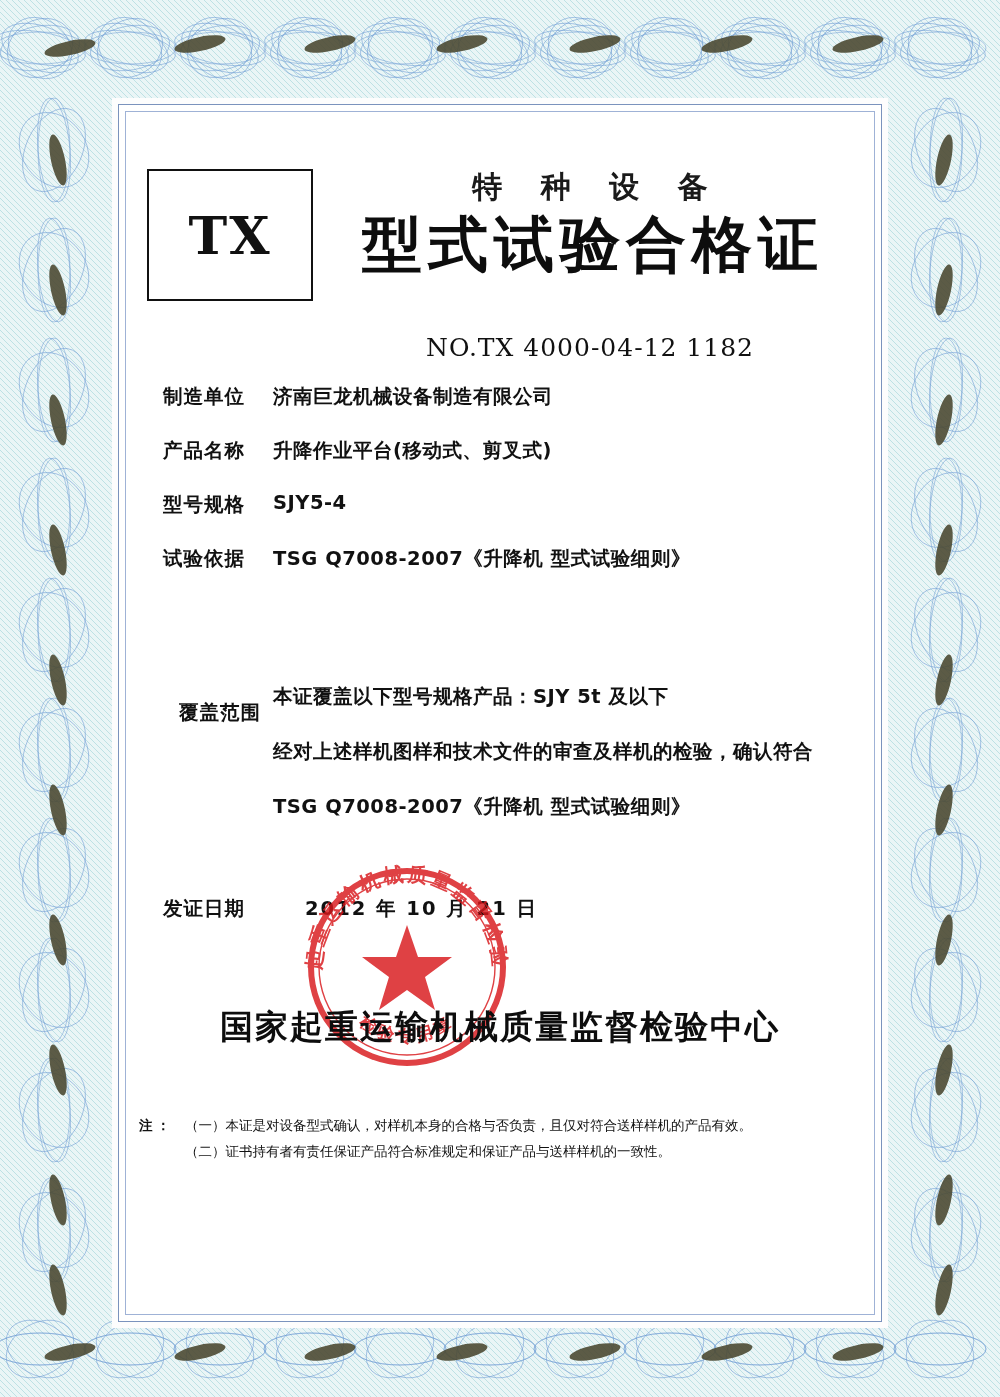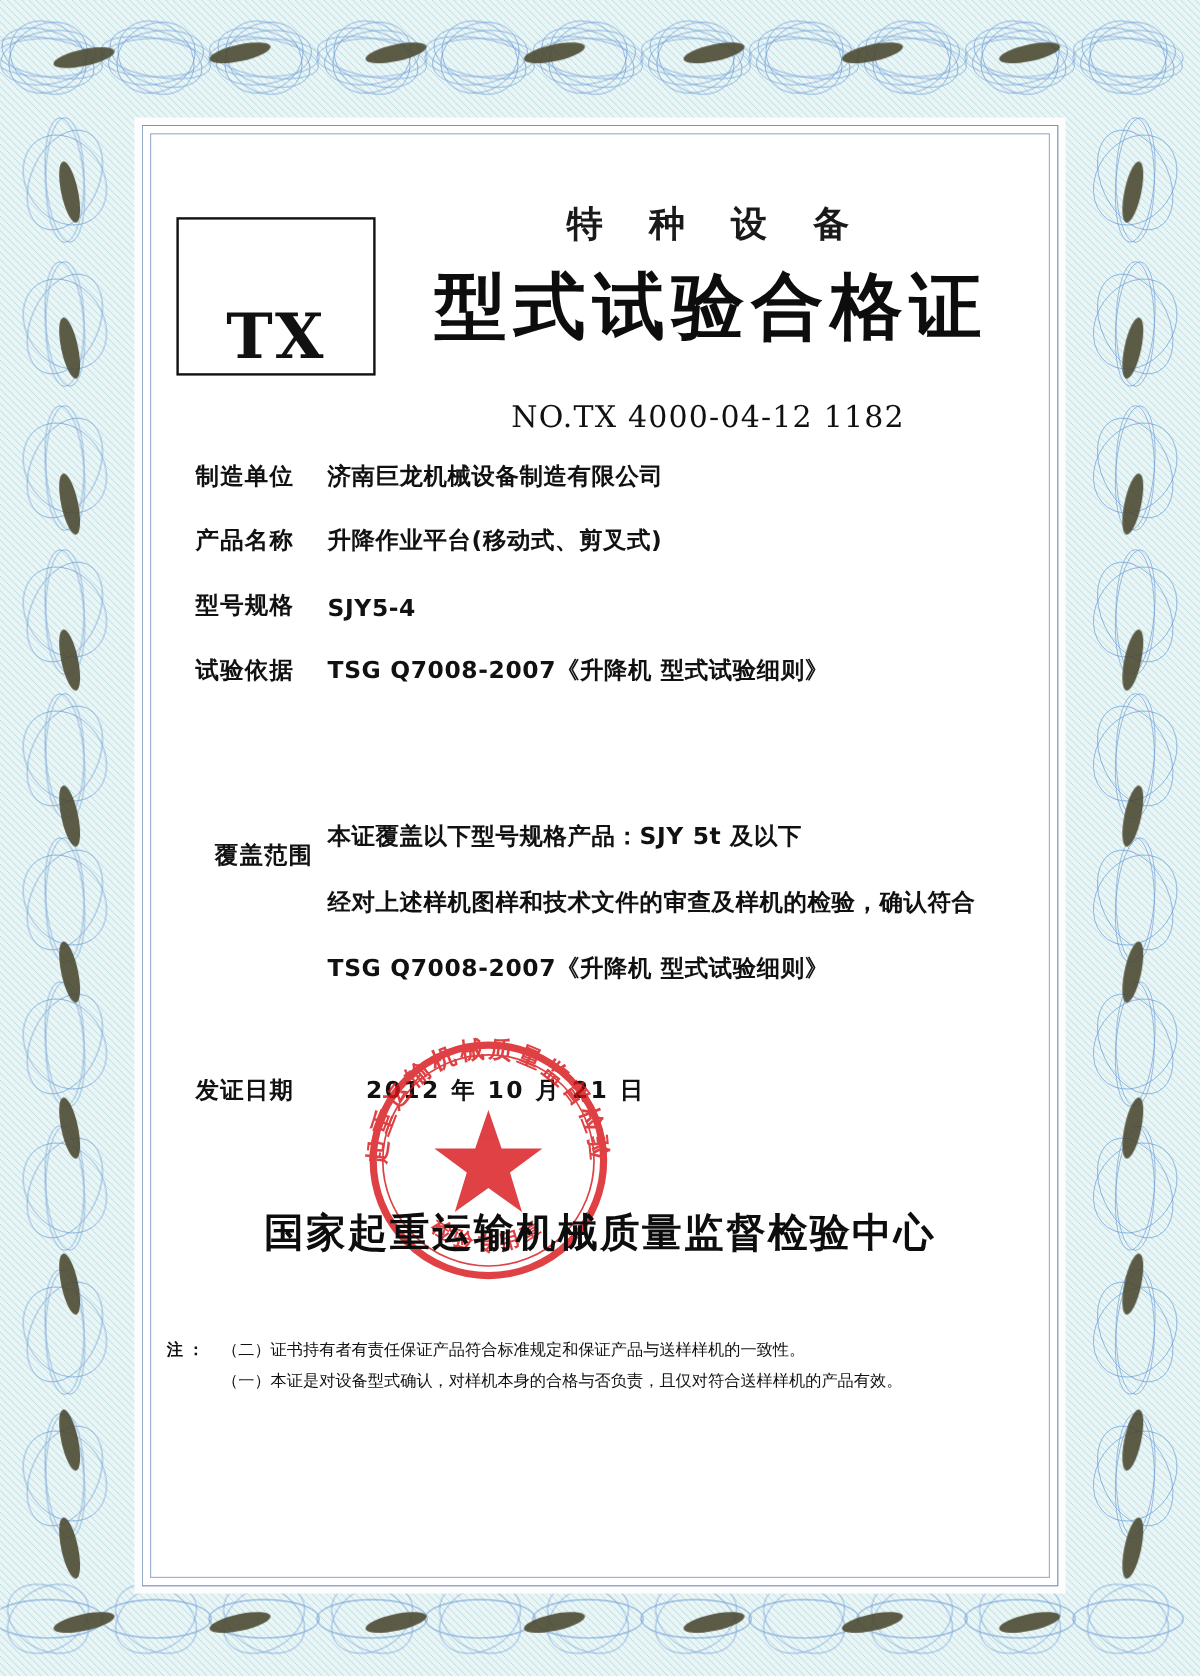--- a/index.html
+++ b/index.html
@@ -44,26 +44,26 @@
     position: absolute;
     inset: 6px;
     border: 1px solid #9fb2d6;
     box-sizing: border-box;
   }
 
   
   .tx-box {
     position: absolute;
     left: 28px;
-    top: 76px;
+    top: 64px;
     width: 162px;
     height: 128px;
     border: 2px solid #111;
     display: flex;
-    align-items: flex-end;
+    align-items: center;
     justify-content: center;
   }
   .tx-box .tx-text {
     font-family: "DejaVu Serif", "Liberation Serif", serif;
     font-weight: bold;
     font-size: 52px;
     letter-spacing: 2px;
     color: #111;
   }
 
@@ -73,21 +73,21 @@
     right: 30px;
     top: 62px;
     text-align: center;
   }
   .title-small {
     font-family: "DejaVu Sans", "Liberation Sans", sans-serif;
     font-weight: bold;
     font-size: 30px;
     letter-spacing: 14px;
     color: #1a1a1a;
-    margin-bottom: 16px;
+    margin-bottom: 4px;
     padding-left: 14px;
   }
   .title-main {
     font-family: "DejaVu Sans", "Liberation Sans", sans-serif;
     font-weight: bold;
     font-size: 60px;
     letter-spacing: 6px;
     color: #0d0d0d;
     line-height: 1.08;
     padding-left: 6px;
@@ -107,21 +107,21 @@
 
   
   .fields {
     position: absolute;
     left: 44px;
     top: 278px;
     right: 30px;
   }
   .field-row {
     display: flex;
-    align-items: flex-end;
+    align-items: flex-start;
     margin-bottom: 27px;
     font-size: 19.5px;
     color: #111;
   }
   .field-label {
     width: 110px;
     flex: 0 0 110px;
     font-weight: bold;
     letter-spacing: 1px;
     font-family: "DejaVu Sans", "Liberation Sans", sans-serif;
@@ -629,20 +629,20 @@
         </g>
       </svg>
     </div>
 
     <div class="issuer">国家起重运输机械质量监督检验中心</div>
 
     <div class="notes">
       <div class="notes-row">
         <div class="notes-label">注：</div>
         <div class="notes-body">
+          <div>（一）本证是对设备型式确认，对样机本身的合格与否负责，且仅对符合送样样机的产品有效。</div>
           <div>（二）证书持有者有责任保证产品符合标准规定和保证产品与送样样机的一致性。</div>
-          <div>（一）本证是对设备型式确认，对样机本身的合格与否负责，且仅对符合送样样机的产品有效。</div>
         </div>
       </div>
     </div>
 
   </div>
 </div>
 
 </body></html>

